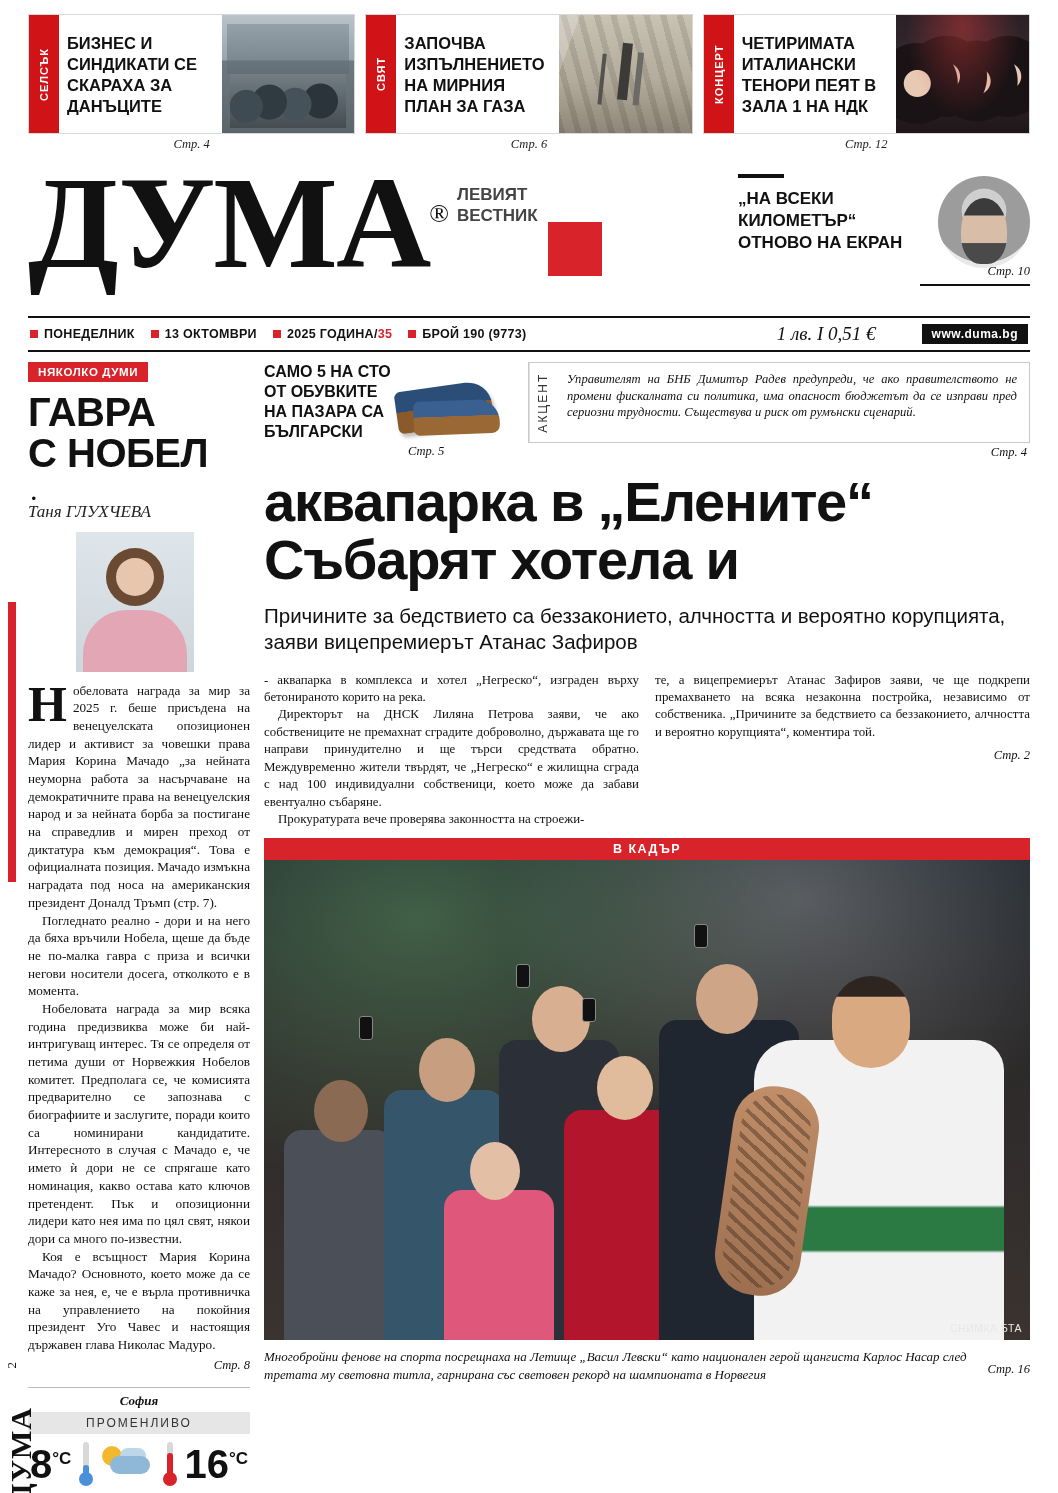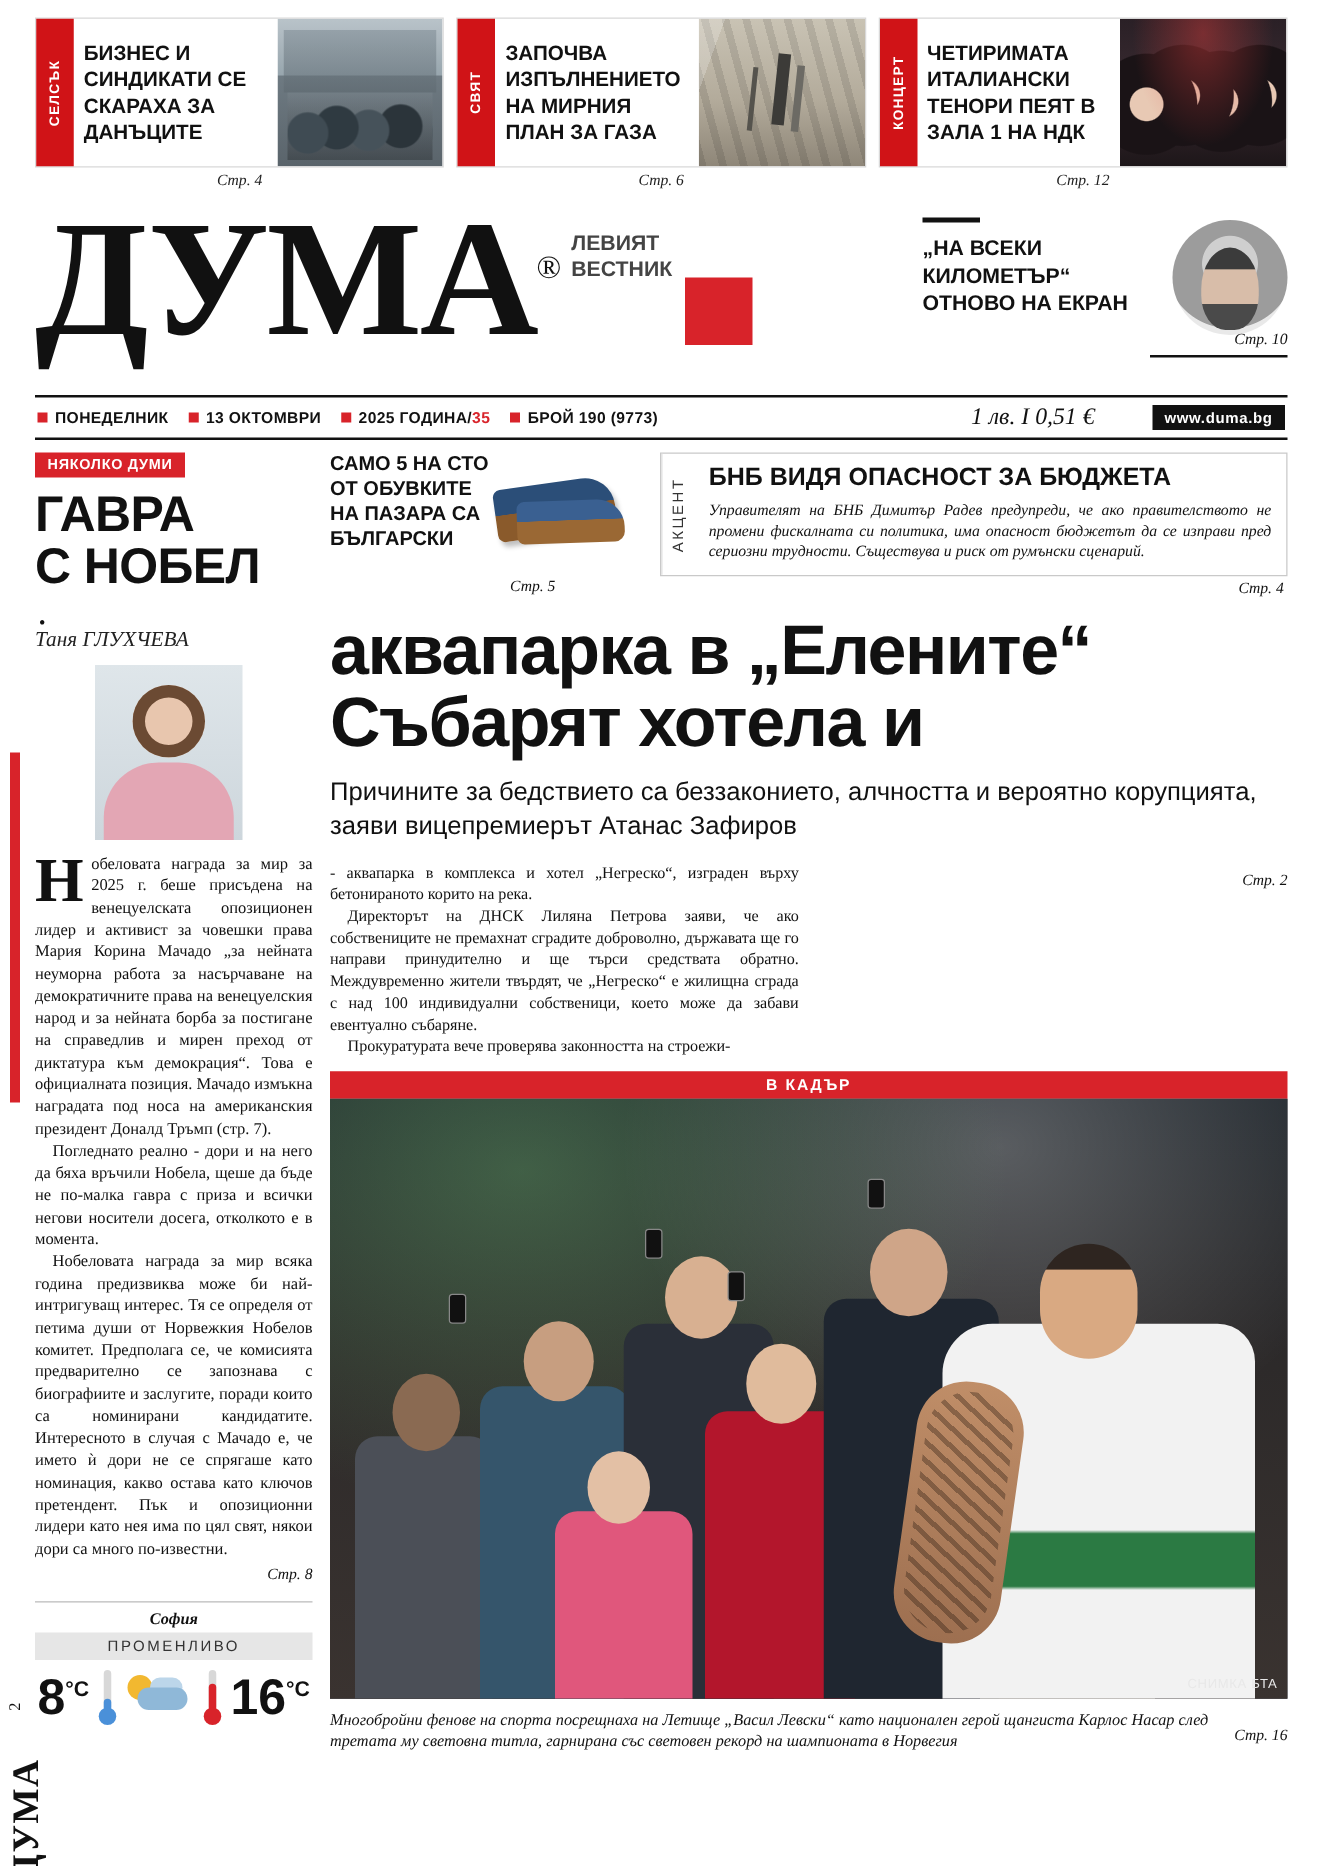--- a/index.html
+++ b/index.html
@@ -371,20 +371,21 @@
       </div>
       <div class="op-dot">.</div>
       <div class="op-author">Таня ГЛУХЧЕВА</div>
 
       <div class="op-photo"></div>
 
       <div class="op-body">
         <p class="first"><span class="dropcap">Н</span><span>обеловата награда за мир за 2025 г. беше присъдена на венецуелската опозиционен лидер и активист за човешки права Мария Корина Мачадо „за нейната неуморна работа за насърчаване на демократичните права на венецуелския народ и за нейната борба за постигане на справедлив и мирен преход от диктатура към демокрация“. Това е официалната позиция. Мачадо измъкна наградата под носа на американския президент Доналд Тръмп (стр. 7).</span></p>
         <p>Погледнато реално - дори и на него да бяха връчили Нобела, щеше да бъде не по-малка гавра с приза и всички негови носители досега, отколкото е в момента.</p>
         <p>Нобеловата награда за мир всяка година предизвиква може би най-интригуващ интерес. Тя се определя от петима души от Норвежкия Нобелов комитет. Предполага се, че комисията предварително се запознава с биографиите и заслугите, поради които са номинирани кандидатите. Интересното в случая с Мачадо е, че името ѝ дори не се спрягаше като номинация, какво остава като ключов претендент. Пък и опозиционни лидери като нея има по цял свят, някои дори са много по-известни.</p>
+        <p>Коя е всъщност Мария Корина Мачадо? Основното, което може да се каже за нея, е, че е върла противничка на управлението на покойния президент Уго Чавес и настоящия държавен глава Николас Мадуро.</p>
       </div>
       <div class="op-page">Стр. 8</div>
 
       
       <div class="weather">
         <div class="weather-city">София</div>
         <div class="weather-band">ПРОМЕНЛИВО</div>
         <div class="weather-row">
           <div class="temp"><span>8</span><sup>°C</sup></div>
           <div class="thermo">
@@ -414,40 +415,40 @@
           <div class="shoe-text">САМО 5 НА СТО ОТ ОБУВКИТЕ НА ПАЗАРА СА БЪЛГАРСКИ</div>
           <div class="shoe-img">
             <div class="shoe"></div>
             <div class="shoe-page">Стр. 5</div>
           </div>
         </div>
 
         <div class="accent-box">
           <div class="accent-tag">АКЦЕНТ</div>
           <div class="accent-body">
-            <div class="accent-title">БНБ ВИДЯ ОПАСНОСТ ЗА БЮДЖЕТА</div>
             <div class="accent-text">Управителят на БНБ Димитър Радев предупреди, че ако правителството не промени фискалната си политика, има опасност бюджетът да се изправи пред сериозни трудности. Съществува и риск от румънски сценарий.</div>
           </div>
           <div class="accent-page">Стр. 4</div>
         </div>
       </div>
 
       <div class="main-head">
         <div>аквапарка в „Елените“</div>
         <div>Събарят хотела и</div>
       </div>
       <div class="main-sub">Причините за бедствието са беззаконието, алчността и вероятно корупцията, заяви вицепремиерът Атанас Зафиров</div>
 
       <div class="main-cols">
         <div class="c">
           <p class="first">- аквапарка в комплекса и хотел „Негреско“, изграден върху бетонираното корито на река.</p>
           <p>Директорът на ДНСК Лиляна Петрова заяви, че ако собствениците не премахнат сградите доброволно, държавата ще го направи принудително и ще търси средствата обратно. Междувременно жители твърдят, че „Негреско“ е жилищна сграда с над 100 индивидуални собственици, което може да забави евентуално събаряне.</p>
           <p>Прокуратурата вече проверява законността на строежи-</p>
         </div>
         <div class="c">
+          <p class="first">те, а вицепремиерът Атанас Зафиров заяви, че ще подкрепи премахването на всяка незаконна постройка, независимо от собственика. „Причините за бедствието са беззаконието, алчността и вероятно корупцията“, коментира той.</p>
           <div class="main-page">Стр. 2</div>
         </div>
       </div>
 
       <div class="kadr-bar">В КАДЪР</div>
 
       <div class="crowd">
         <div class="bg"></div>
 
         <div class="body" style="left:20px;  bottom:0;  width:110px; height:210px; background:#4b4f57;"></div>

